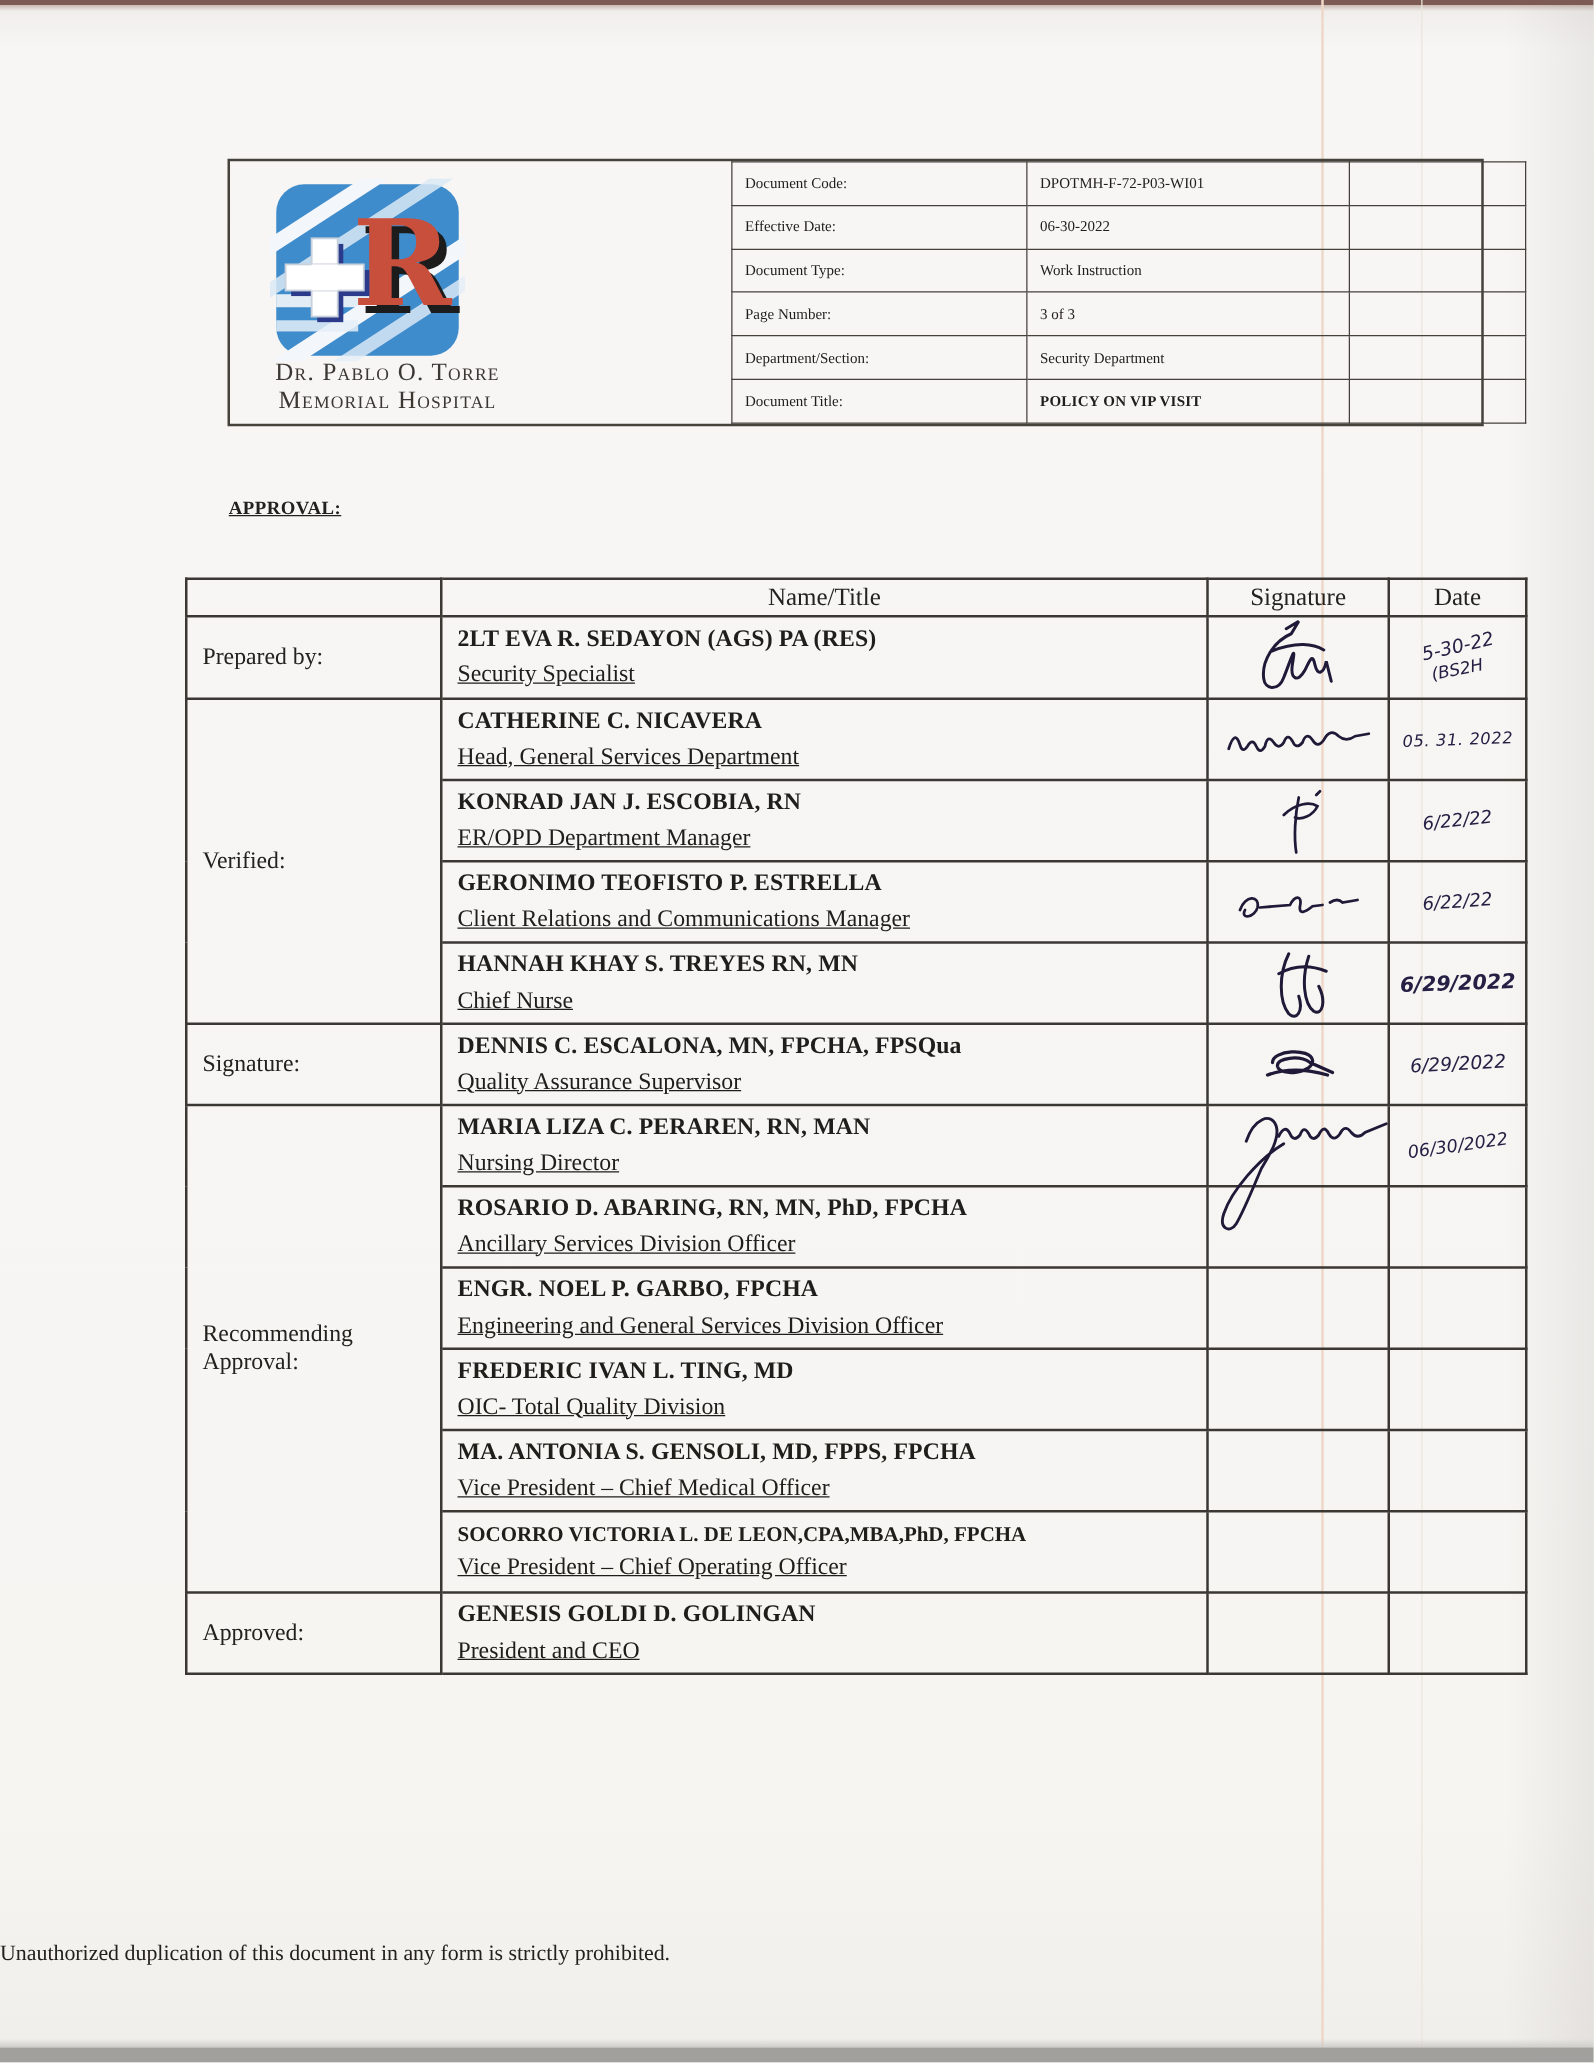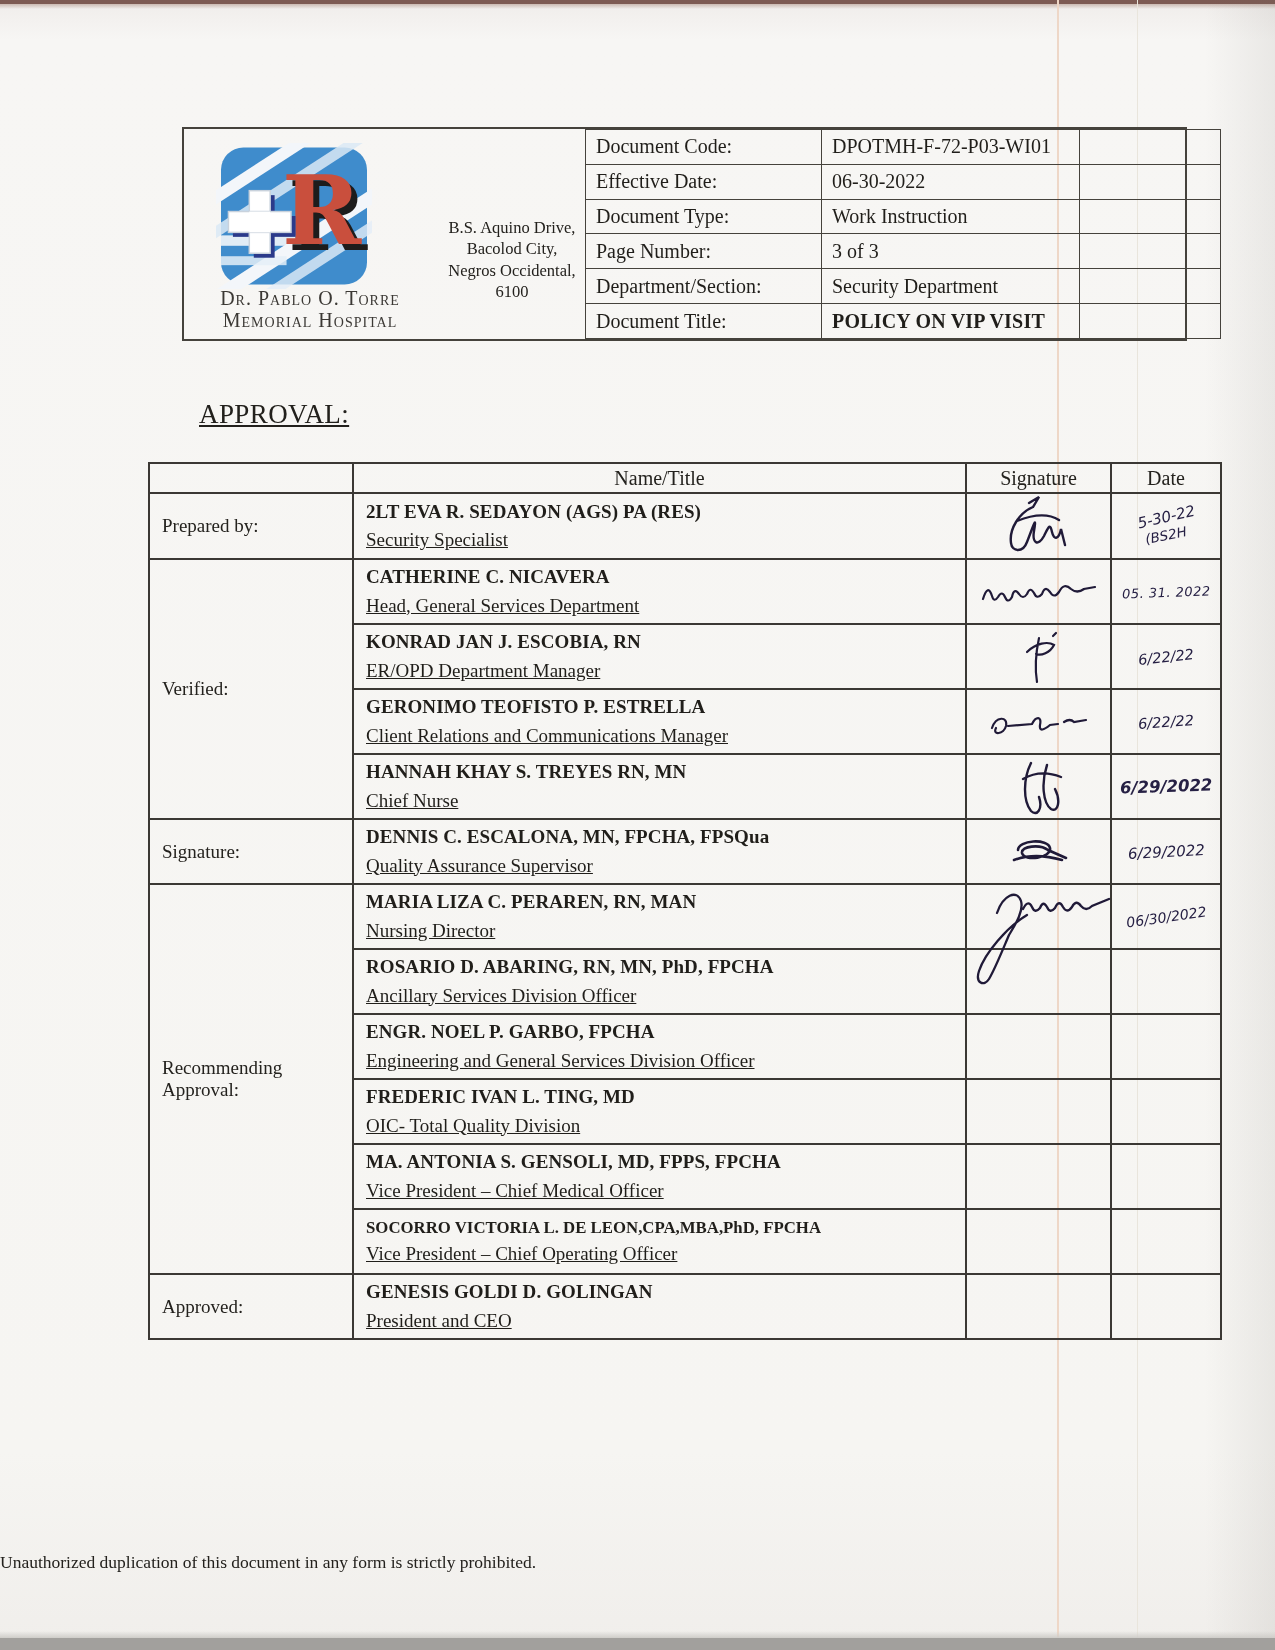--- a/index.html
+++ b/index.html
@@ -21,29 +21,29 @@
     border:2px solid #45423c;box-sizing:border-box;}
   .logo-cell{position:absolute;left:0;top:0;width:401px;height:210px;}
   .logo{position:absolute;left:32px;top:14px;width:156px;height:146px;}
   .hospital-name{position:absolute;left:0px;top:158px;width:252px;text-align:center;
     font-variant:small-caps;font-size:20px;letter-spacing:1px;color:#3b3834;line-height:1.12;}
   .address{position:absolute;left:238px;top:88px;width:180px;text-align:center;
     font-size:16.5px;line-height:1.3;color:#23211d;}
   table.doc-info{position:absolute;left:401px;top:0;width:602px;height:210px;
     border-collapse:collapse;table-layout:fixed;}
   table.doc-info td{border:1.5px solid #45423c;vertical-align:middle;padding:0 0 0 10px;
-    font-size:20px;overflow:hidden;white-space:nowrap;}
+    font-size:12px;overflow:hidden;white-space:nowrap;}
   td.di-label{width:225px;}
   td.di-value{width:247px;}
   td.di-empty{width:130px;}
   tr.di-title td.di-value{font-weight:bold;letter-spacing:0.2px;}
 
   
-  .approval-heading{position:absolute;left:183px;top:399px;font-size:27px;font-weight:normal;
-    text-decoration:underline;letter-spacing:0.4px;color:#22201c;margin-left:16px;}
+  .approval-heading{position:absolute;left:183px;top:399px;font-size:15px;font-weight:bold;
+    text-decoration:underline;letter-spacing:0.4px;color:#22201c;}
   table.approval{position:absolute;left:148px;top:462px;width:1072px;
     border-collapse:collapse;table-layout:fixed;}
   table.approval td,table.approval th{border:2px solid #3b3834;vertical-align:middle;
     font-weight:normal;overflow:visible;}
   col.c-role{width:204px;} col.c-name{width:613px;} col.c-sig{width:145px;} col.c-date{width:110px;}
   tr.hdr{height:30px;}
   tr.hdr th{font-size:20px;text-align:center;color:#24221e;}
   tr.data{height:65px;}
   td.role{font-size:19px;padding-left:12px;color:#24221e;}
   td.nt{padding:3px 20px 3px 12px;line-height:1.5;}
@@ -109,26 +109,20 @@
             <rect x="22" y="46" width="14" height="14" fill="#ffffff"></rect>
           </g>
         </svg>
       </div>
 
       <div class="hospital-name">
         <div>Dr. Pablo O. Torre</div>
         <div>Memorial Hospital</div>
       </div>
 
-      <div class="address">
-        <div>B.S. Aquino Drive,</div>
-        <div>Bacolod City,</div>
-        <div>Negros Occidental,</div>
-        <div>6100</div>
-      </div>
     </div>
 
     <table class="doc-info">
       <tbody>
         <tr>
           <td class="di-label">Document Code:</td>
           <td class="di-value">DPOTMH-F-72-P03-WI01</td>
           <td class="di-empty"></td>
         </tr>
         <tr>

